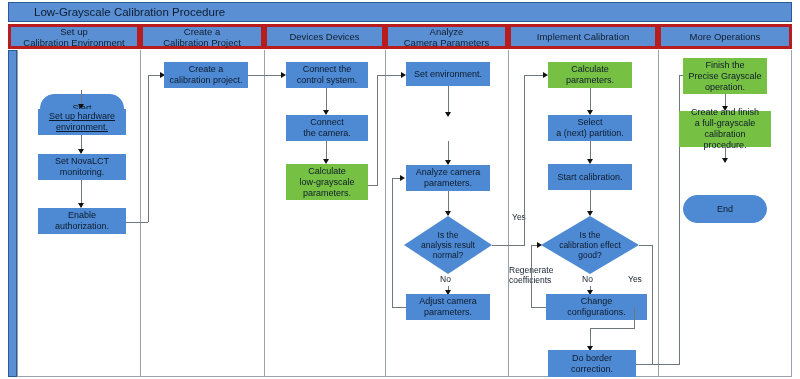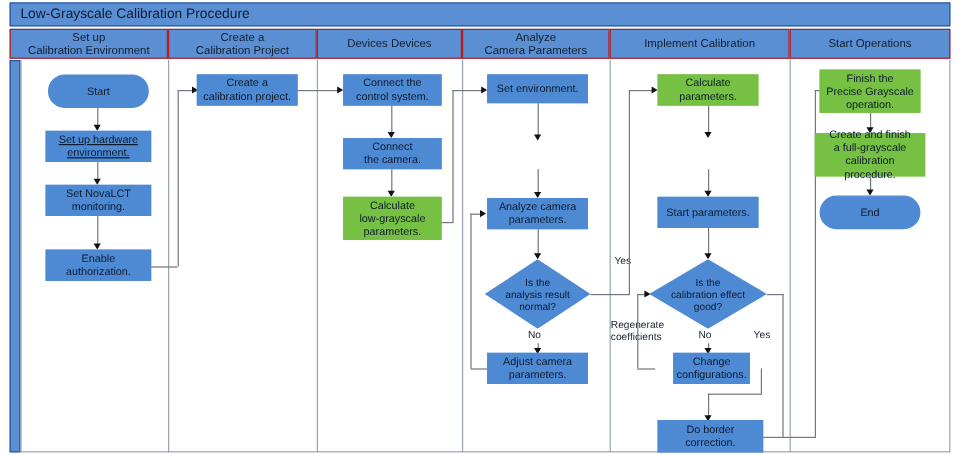--- a/index.html
+++ b/index.html
@@ -3,26 +3,26 @@
 <meta charset="utf-8">
 <style>
   html,body{margin:0;padding:0;background:#fff;}
   body{font-family:"Liberation Sans","DejaVu Sans",sans-serif;}
   #root{position:relative;width:800px;height:379px;overflow:hidden;background:#ffffff;}
 
   
   .title-band{
     position:absolute;left:8px;top:2px;width:784px;height:20px;
     background:#5b8fd4;border:1px solid #2a5a9a;box-sizing:border-box;
-    color:#0b1c33;font-size:11.5px;line-height:19px;padding-left:8px;
+    color:#0b1c33;font-size:11.5px;line-height:19px;padding-left:25px;
     white-space:nowrap;overflow:hidden;
   }
   .hdr-band{
     position:absolute;top:24px;height:25px;
-    background:#5b8fd4;border:1px solid #b91c1c;box-sizing:border-box;
+    background:#5b8fd4;border:3px solid #b91c1c;box-sizing:border-box;
     color:#101d2e;font-size:9.5px;line-height:11px;
     display:flex;align-items:center;justify-content:center;text-align:center;
     padding:0 2px;
   }
   .lane{
     position:absolute;top:50px;height:327px;
     border-left:1px solid #9aa3ad;box-sizing:border-box;
   }
   .left-stripe{
     position:absolute;left:8px;top:50px;width:9px;height:327px;
@@ -35,21 +35,21 @@
   }
 
   
   .node{
     position:absolute;box-sizing:border-box;
     display:flex;align-items:center;justify-content:center;text-align:center;
     font-size:9px;line-height:11px;color:#0d1a2b;padding:1px 2px;
   }
   .proc{background:#4e8ad4;border:1px solid #4e8ad4;}
   .green{background:#76c043;border:1px solid #76c043;}
-  .term{background:#4e8ad4;border-radius:999px;}
+  .term{background:#4e8ad4;border-radius:999px;margin-top:32px;}
   .diamond-wrap{position:absolute;}
   .diamond-shape{position:absolute;inset:0;background:#4e8ad4;
     clip-path:polygon(50% 0,100% 50%,50% 100%,0 50%);}
   .diamond-label{position:absolute;inset:0;display:flex;align-items:center;
     justify-content:center;text-align:center;font-size:8.5px;line-height:10px;
     color:#0d1a2b;z-index:2;}
 
   
   .conn{position:absolute;background:#70777e;}
   .vline{width:1px;}
@@ -64,21 +64,21 @@
 
 <div id="root">
 
   <div class="title-band">Low-Grayscale Calibration Procedure</div>
 
   <div class="hdr-band" style="left:8px;width:132px;">Set up<br>Calibration Environment</div>
   <div class="hdr-band" style="left:140px;width:124px;">Create a<br>Calibration Project</div>
   <div class="hdr-band" style="left:264px;width:121px;">Devices Devices</div>
   <div class="hdr-band" style="left:508px;width:150px;">Implement Calibration</div>
   <div class="hdr-band" style="left:385px;width:123px;">Analyze<br>Camera Parameters</div>
-  <div class="hdr-band" style="left:658px;width:134px;">Start Operations</div>
+  <div class="hdr-band" style="left:658px;width:134px;">More Operations</div>
 
   <div class="left-stripe"></div>
   <div class="lane-body-edge"></div>
   <div class="lane" style="left:140px;"></div>
   <div class="lane" style="left:264px;"></div>
   <div class="lane" style="left:385px;"></div>
   <div class="lane" style="left:508px;"></div>
   <div class="lane" style="left:658px;"></div>
 
   <div class="node term proc" style="left:40px;top:62px;width:84px;height:28px;">Start</div>
@@ -160,40 +160,41 @@
   <div class="conn hline" style="left:492px;top:245px;width:33px;"></div>
   <div class="conn vline" style="left:524px;top:75px;height:170px;"></div>
   <div class="conn hline" style="left:524px;top:75px;width:22px;"></div>
   <div class="arrow arr-right" style="left:543px;top:71.5px;"></div>
 
   <div class="node green" style="left:548px;top:62px;width:84px;height:26px;">Calculate<br>parameters.</div>
 
   <div class="conn vline" style="left:590px;top:88px;height:26px;"></div>
   <div class="arrow arr-down" style="left:587px;top:110px;"></div>
 
+  <div class="node proc" style="left:548px;top:115px;width:84px;height:26px;">Select<br>a (next) partition.</div>
 
   <div class="conn vline" style="left:590px;top:141px;height:22px;"></div>
   <div class="arrow arr-down" style="left:587px;top:159px;"></div>
 
-  <div class="node proc" style="left:548px;top:164px;width:84px;height:26px;">Start parameters.</div>
+  <div class="node proc" style="left:548px;top:164px;width:84px;height:26px;">Start calibration.</div>
 
   <div class="conn vline" style="left:590px;top:190px;height:25px;"></div>
   <div class="arrow arr-down" style="left:587px;top:211px;"></div>
 
   <div class="diamond-wrap" style="left:541px;top:216px;width:98px;height:58px;">
     <div class="diamond-shape"></div>
     <div class="diamond-label">Is the<br>calibration effect<br>good?</div>
   </div>
 
   <div class="edge-label" style="left:582px;top:274px;">No</div>
 
   <div class="conn vline" style="left:590px;top:286px;height:8px;"></div>
   <div class="arrow arr-down" style="left:587px;top:290px;"></div>
 
-  <div class="node proc" style="left:546px;top:294px;width:64px;height:26px;margin-left:15px;">Change<br>configurations.</div>
+  <div class="node proc" style="left:546px;top:294px;width:101px;height:26px;">Change<br>configurations.</div>
 
   <div class="edge-label" style="left:509px;top:265px;white-space:pre;">Regenerate<br>coefficients</div>
   <div class="conn hline" style="left:531px;top:307px;width:15px;"></div>
   <div class="conn vline" style="left:531px;top:245px;height:62px;"></div>
   <div class="conn hline" style="left:531px;top:245px;width:10px;"></div>
   <div class="arrow arr-right" style="left:537px;top:241.5px;"></div>
 
   <div class="conn vline" style="left:634px;top:307px;height:21px;"></div>
   <div class="conn hline" style="left:590px;top:328px;width:45px;"></div>
   <div class="conn vline" style="left:590px;top:328px;height:22px;"></div>

